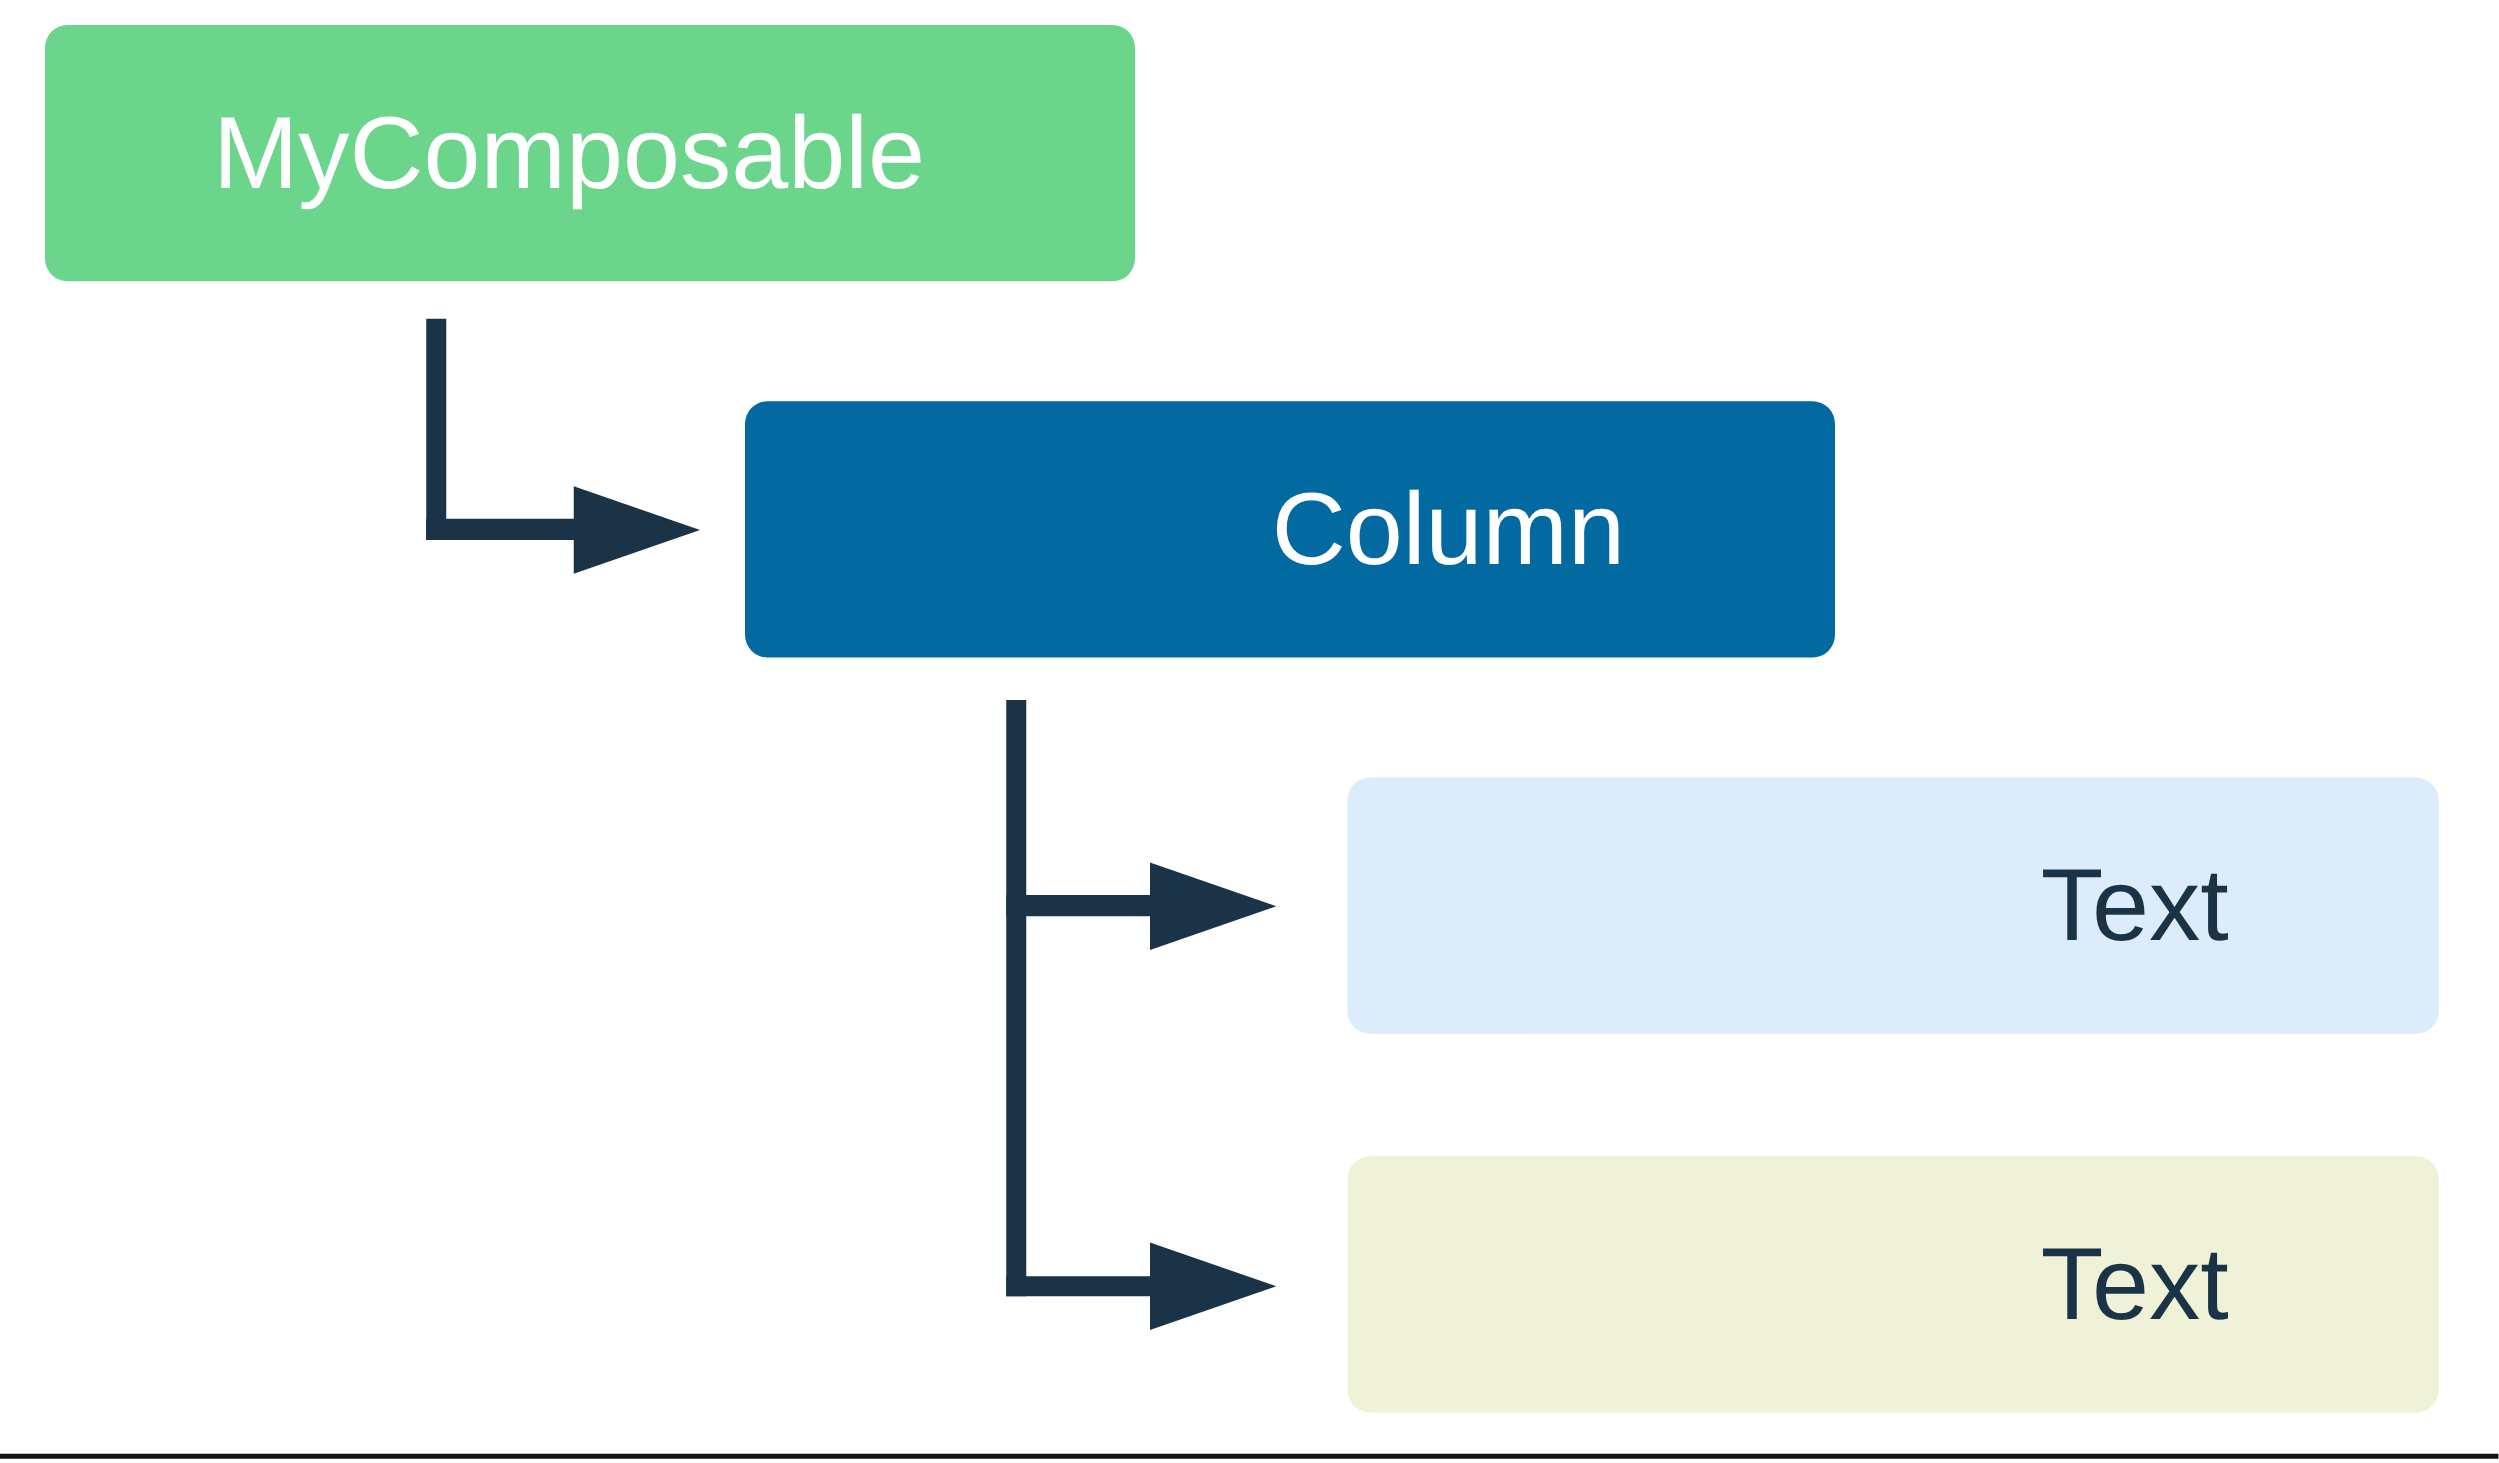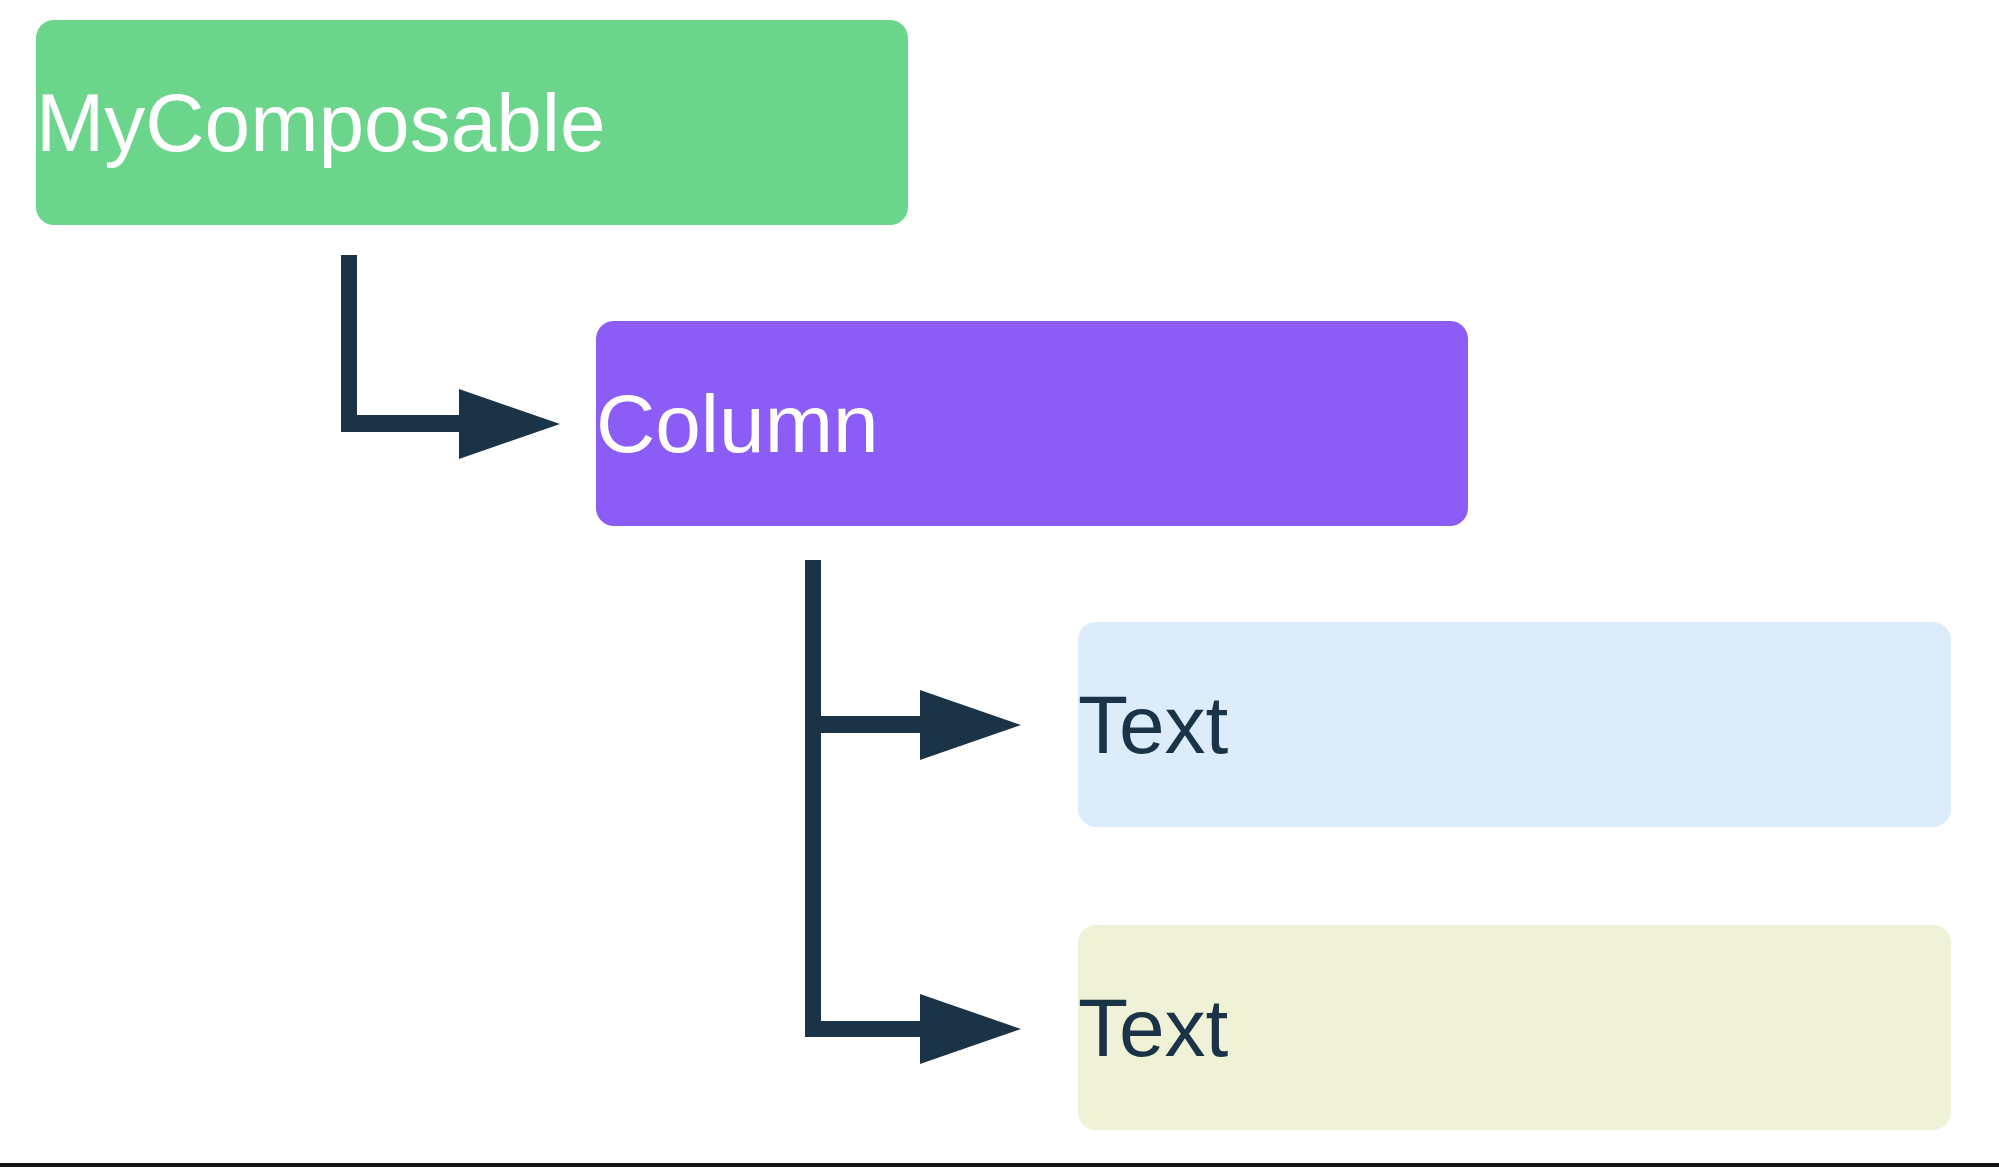--- a/index.html
+++ b/index.html
@@ -25,21 +25,21 @@
     width: 1999px;
     height: 1170px;
     pointer-events: none;
   }
   .node-box {
     position: absolute;
     box-sizing: border-box;
     border-radius: 18px;
     display: flex;
     align-items: center;
-    justify-content: flex-start;
+    justify-content: flex-end;
     user-select: none;
   }
   .node-label {
     font-family: "Liberation Sans", sans-serif;
     font-weight: 400;
     line-height: 1;
     white-space: nowrap;
   }
 
   
@@ -50,21 +50,21 @@
   }
   #node-mycomposable .node-label {
     color: #ffffff;
     font-size: 82px;
     margin-right: 168px;
   }
 
   #node-column {
     left: 596px; top: 321px;
     width: 872px; height: 205px;
-    background: #8b5cf6;
+    background: #0369a1;
   }
   #node-column .node-label {
     color: #ffffff;
     font-size: 82px;
     margin-right: 168px;
   }
 
   #node-text-1 {
     left: 1078px; top: 622px;
     width: 873px; height: 205px;

